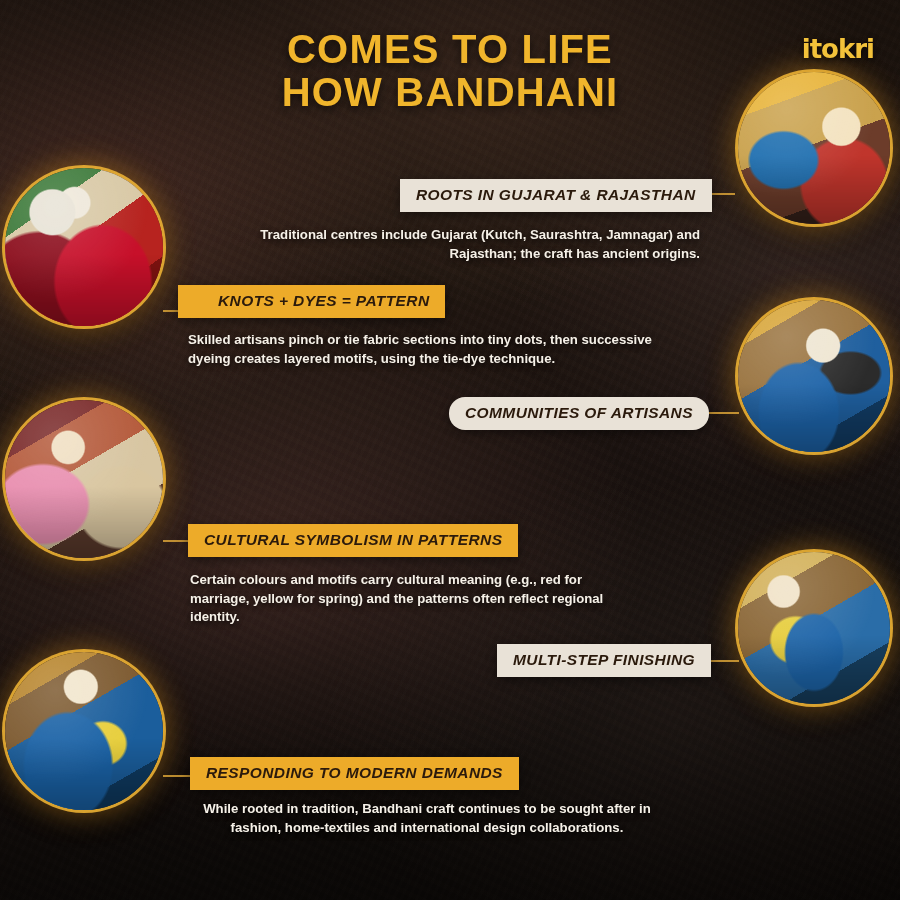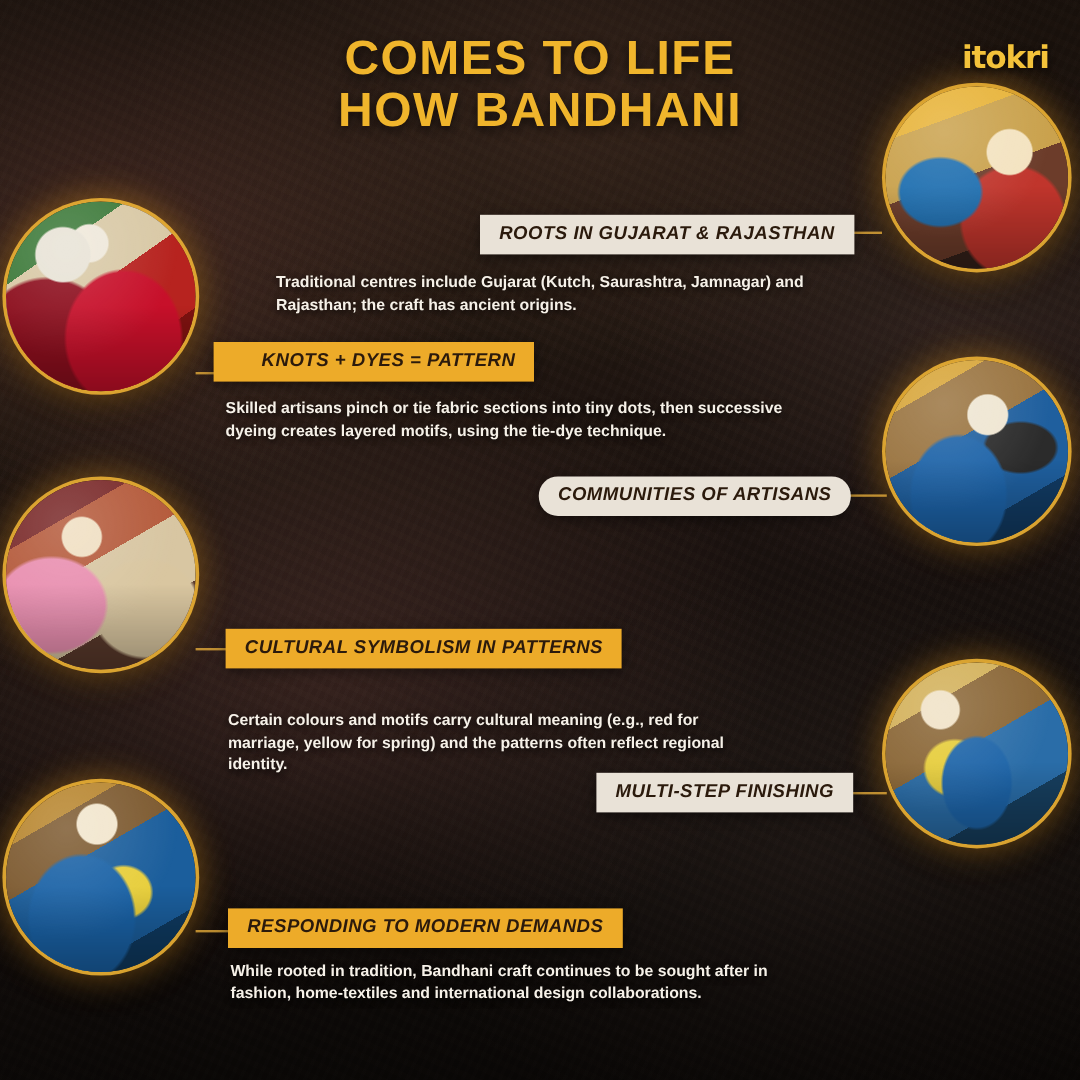--- a/index.html
+++ b/index.html
@@ -115,21 +115,21 @@
   .label.gold{background:#edab29;}
 
   .body{
     position:absolute;z-index:6;
     color:#f6f1e8;
     font-size:13.2px;
     font-weight:700;
     line-height:1.42;
     text-shadow:0 2px 6px rgba(0,0,0,.75);
   }
-  .body.right{text-align:left;}
+  .body.right{text-align:right;}
   .body.left{text-align:left;}
 
   
   .conn{position:absolute;background:rgba(240,180,60,.75);z-index:5;height:2px;}
 </style>
 </head>
 <body>
 
 <div id="stage">
 
@@ -174,20 +174,20 @@
 
   <div class="label cream" style="left:400px;top:179px;">ROOTS IN GUJARAT &amp; RAJASTHAN</div>
   <div class="body right" style="left:230px;top:226px;width:470px;">Traditional centres include Gujarat (Kutch, Saurashtra, Jamnagar) and Rajasthan; the craft has ancient origins.</div>
 
   <div class="label gold" style="left:178px;top:285px;padding-left:40px;">KNOTS + DYES = PATTERN</div>
   <div class="body left" style="left:188px;top:331px;width:470px;">Skilled artisans pinch or tie fabric sections into tiny dots, then successive dyeing creates layered motifs, using the tie-dye technique.</div>
 
   <div class="label cream" style="left:449px;top:397px;border-radius:16px;">COMMUNITIES OF ARTISANS</div>
 
   <div class="label gold" style="left:188px;top:524px;">CULTURAL SYMBOLISM IN PATTERNS</div>
-  <div class="body left" style="left:190px;top:571px;width:440px;margin-top:20px;">Certain colours and motifs carry cultural meaning (e.g., red for marriage, yellow for spring) and the patterns often reflect regional identity.</div>
+  <div class="body left" style="left:190px;top:571px;width:440px;">Certain colours and motifs carry cultural meaning (e.g., red for marriage, yellow for spring) and the patterns often reflect regional identity.</div>
 
   <div class="label cream" style="left:497px;top:644px;">MULTI-STEP FINISHING</div>
 
   <div class="label gold" style="left:190px;top:757px;">RESPONDING TO MODERN DEMANDS</div>
-  <div class="body left" style="left:192px;top:800px;width:470px;">While rooted in tradition, Bandhani craft continues to be sought after in fashion, home-textiles and international design collaborations.</div>
+  <div class="body left" style="left:192px;top:800px;width:470px;text-align:center;">While rooted in tradition, Bandhani craft continues to be sought after in fashion, home-textiles and international design collaborations.</div>
 
 </div>
 
 </body></html>

